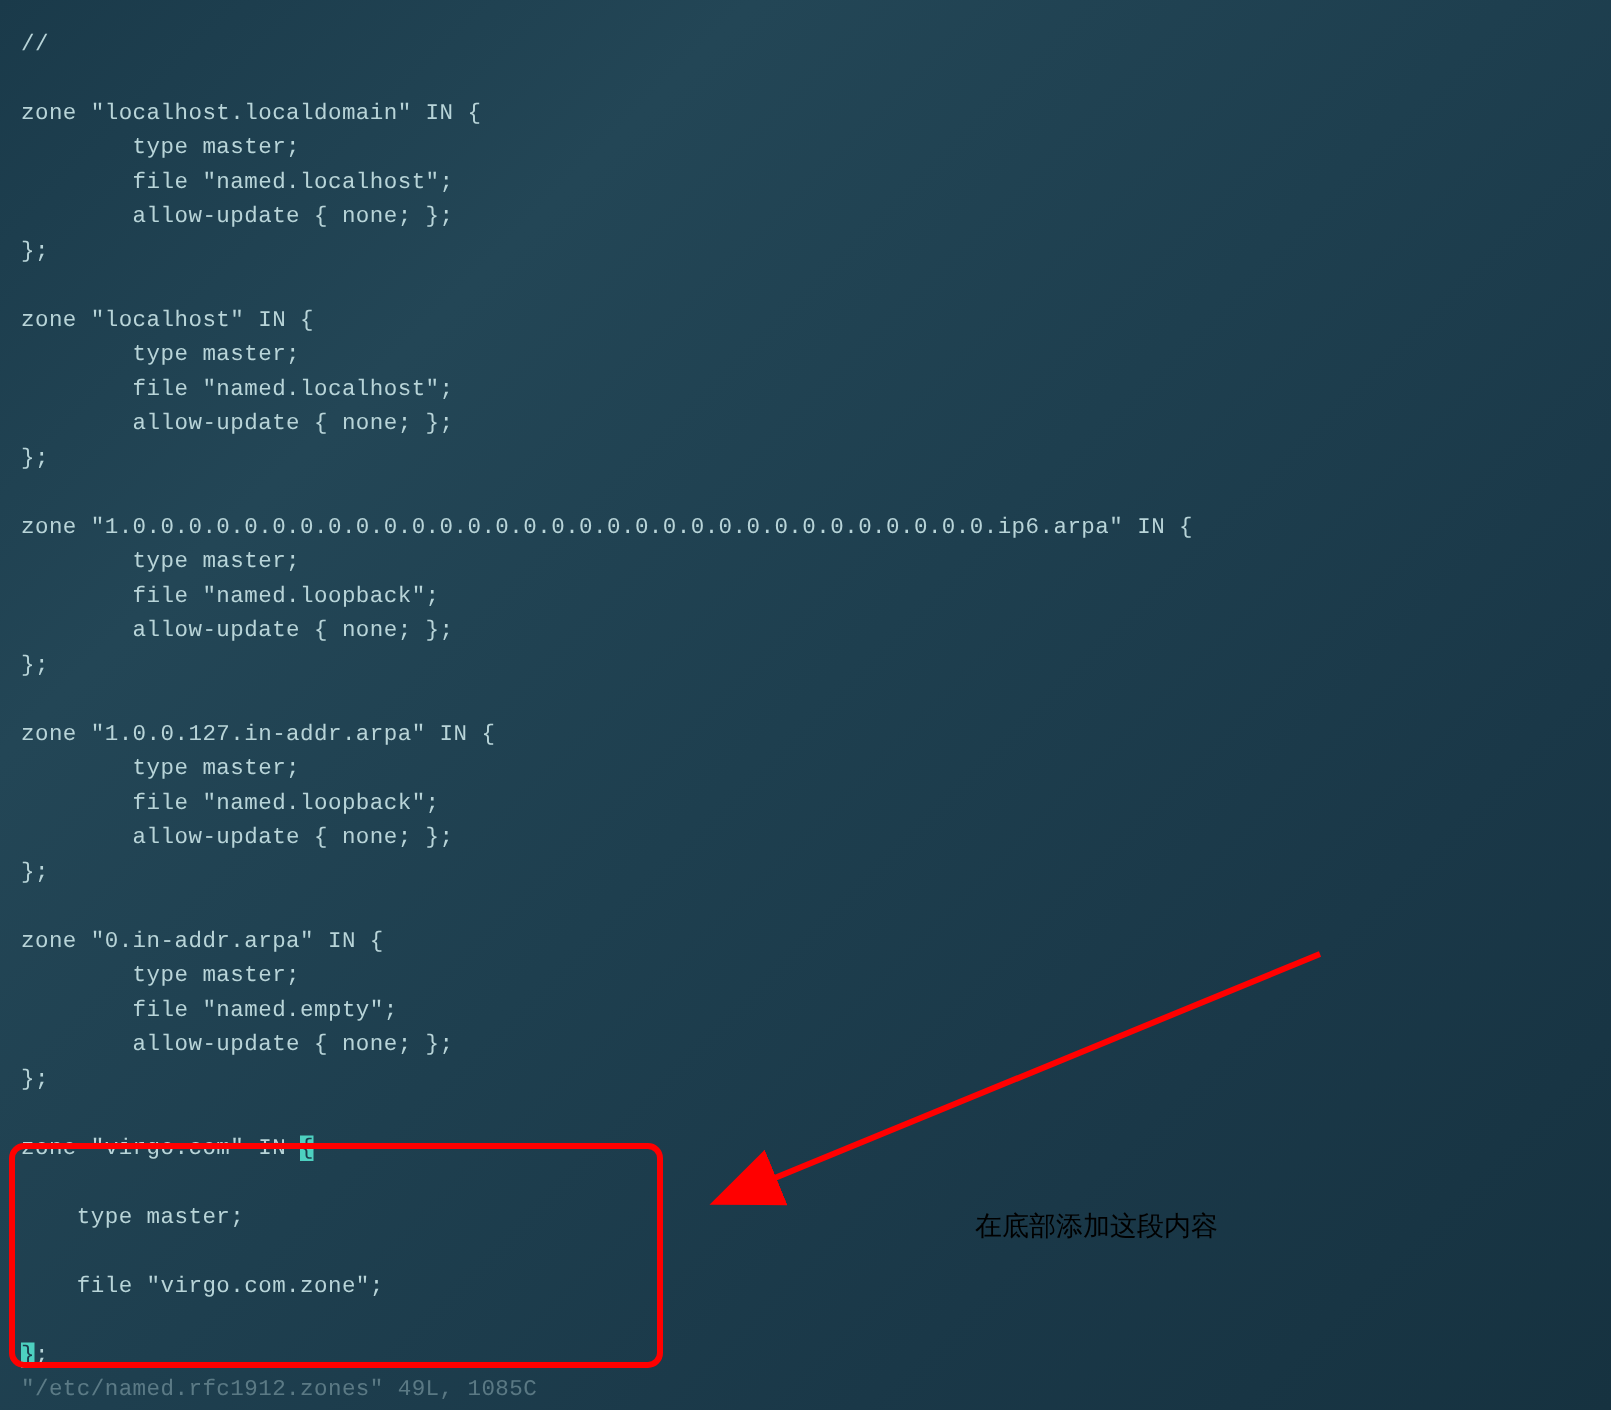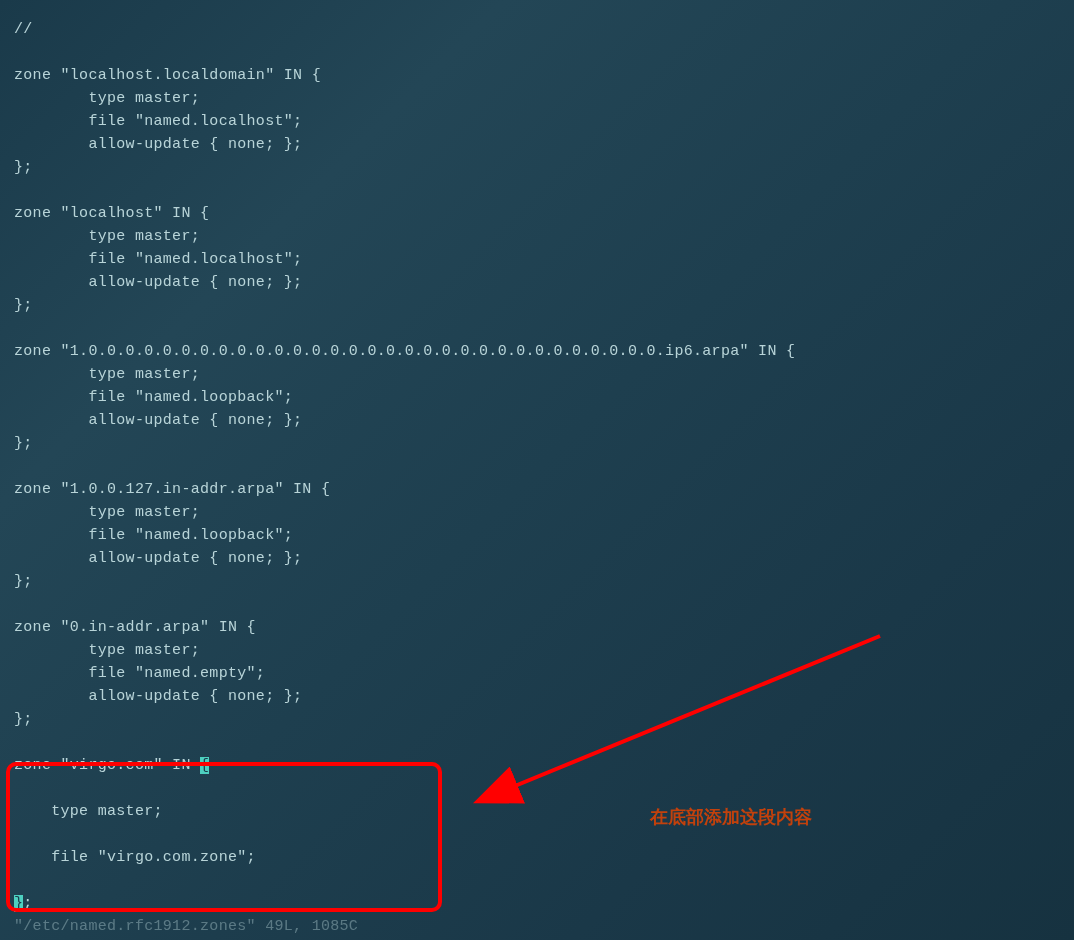--- a/index.html
+++ b/index.html
@@ -28,24 +28,24 @@
       color: #1a3a4a;
     }
     .highlight-box {
       position: absolute;
       border: 4px solid #ff0000;
       border-radius: 10px;
       pointer-events: none;
     }
     .annotation {
       position: absolute;
-      color: #c2410c;
+      color: #000000;
       font-family: 'Microsoft YaHei', Arial, sans-serif;
       font-size: 18px;
-      font-weight: bold;
+      font-weight: normal;
     }
     .arrow-svg {
       position: absolute;
       pointer-events: none;
     }
     .status-line {
       color: #b8d4d8;
       opacity: 0.4;
     }
   </style>

